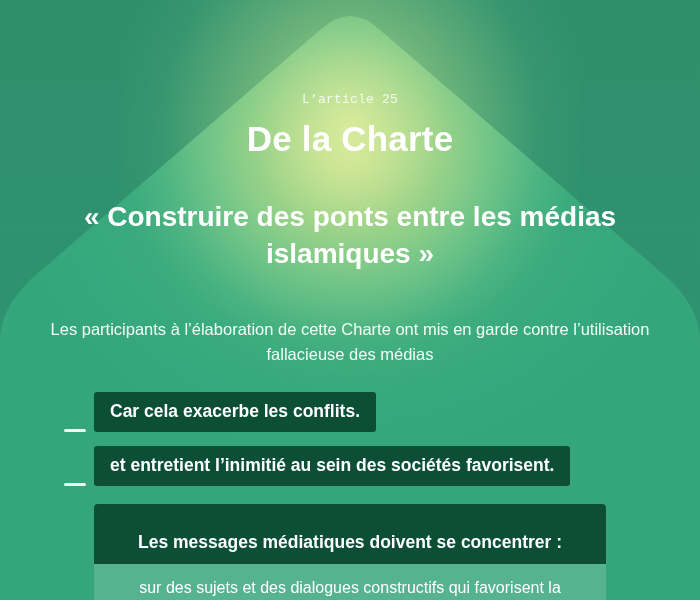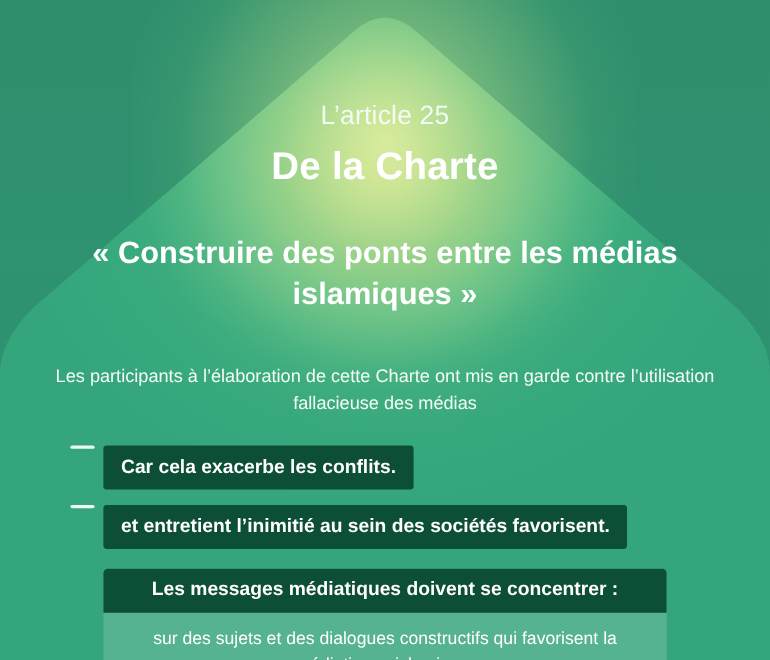--- a/index.html
+++ b/index.html
@@ -54,24 +54,25 @@
     z-index: 3;
     width: 700px;
     height: 600px;
     box-sizing: border-box;
     padding: 0 26px;
     text-align: center;
     color: #ffffff;
   }
   .kicker {
     margin-top: 92px;
-    font-size: 24px;
+    font-size: 13px;
     font-weight: normal;
     color: #f2fbf4;
     letter-spacing: 0.2px;
+    font-family: Liberation Mono, monospace;
   }
   .title {
     margin-top: 12px;
     font-size: 35px;
     font-weight: bold;
     color: #ffffff;
     letter-spacing: 0.2px;
   }
   .quote {
     margin-top: 40px;
@@ -87,21 +88,21 @@
     line-height: 1.5;
     color: #f4fcf6;
     font-weight: normal;
     padding: 0 18px;
   }
   .bullets {
     margin-top: 26px;
   }
   .bullet-row {
     display: flex;
-    align-items: flex-start;
+    align-items: flex-end;
     margin-bottom: 14px;
   }
   .dash {
     width: 22px;
     height: 3px;
     background: #eafaf0;
     margin-left: 38px;
     margin-right: 8px;
     flex: none;
     border-radius: 2px;
@@ -121,21 +122,21 @@
     margin-right: 68px;
     background: rgba(255,255,255,0.16);
     border-radius: 6px 6px 0 0;
     padding-bottom: 10px;
   }
   .panel-head {
     background: #0c4e36;
     color: #ffffff;
     font-weight: bold;
     font-size: 17.5px;
-    padding: 8px 14px 11px 14px;
+    padding: 28px 14px 11px 14px;
     border-radius: 4px 4px 0 0;
   }
   .panel-body {
     font-size: 16px;
     line-height: 1.5;
     color: #ffffff;
     padding: 12px 24px 2px 24px;
     font-weight: normal;
   }
 </style>

